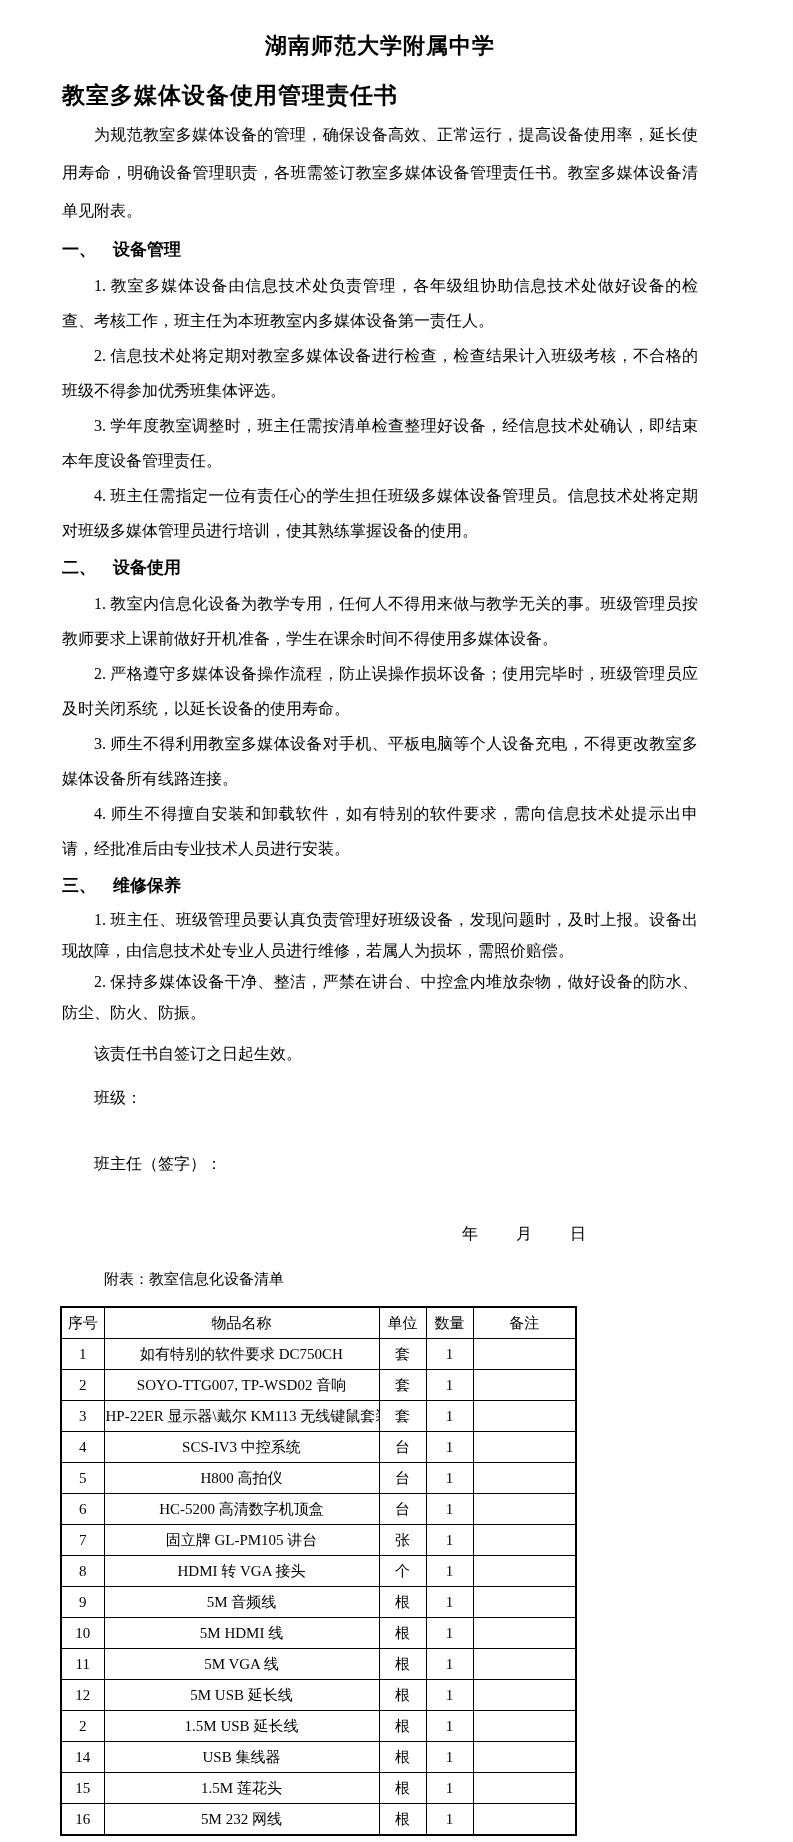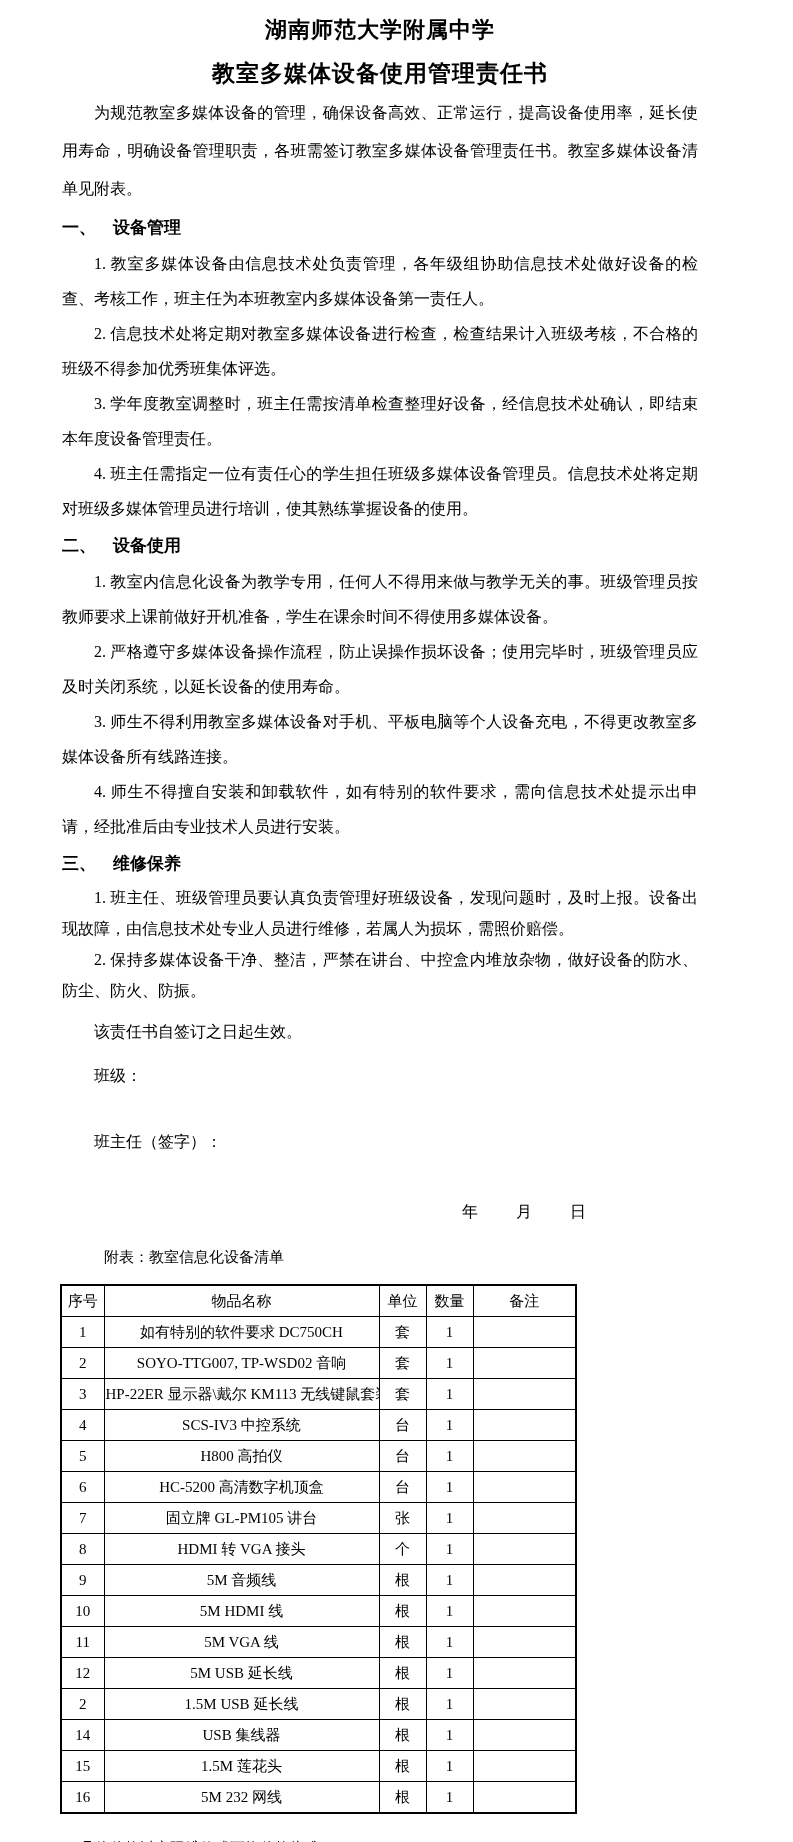--- a/index.html
+++ b/index.html
@@ -15,30 +15,30 @@
     font-family: "Liberation Serif", "DejaVu Serif", serif;
   }
   .page {
     box-sizing: border-box;
     width: 793px;
     height: 1842px;
     padding: 14px 95px 0 62px;
     background: #fff;
   }
   .title1 {
-    margin: 0;
+    margin: 16px;
     text-align: center;
     font-size: 22px;
     line-height: 32px;
     font-weight: bold;
     letter-spacing: 1px;
   }
   .title2 {
     margin: 10px 0 0 0;
-    text-align: center;
+    text-align: left;
     font-size: 23px;
     line-height: 36px;
     font-weight: bold;
     letter-spacing: 1px;
   }
   .intro {
     margin: 2px 0 0 0;
     font-size: 16px;
     line-height: 38px;
     text-indent: 2em;

